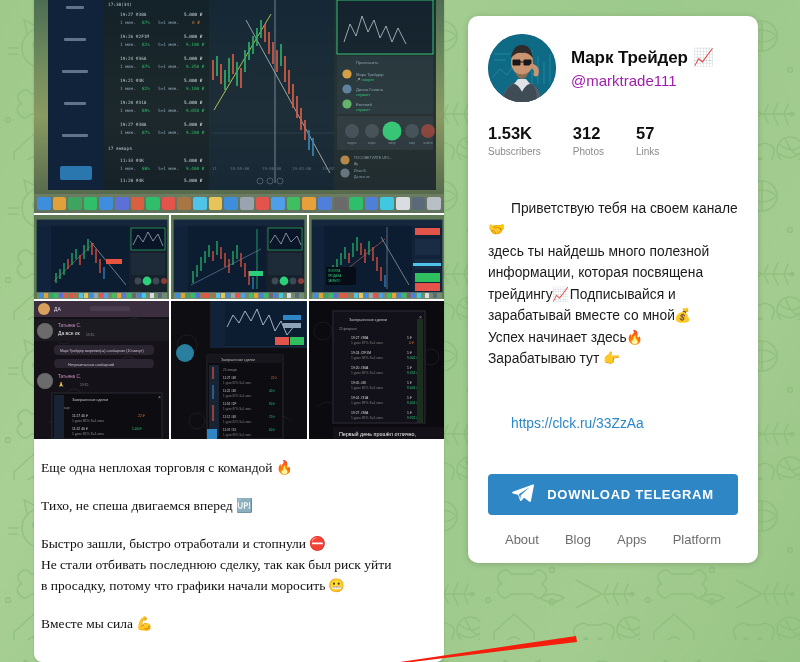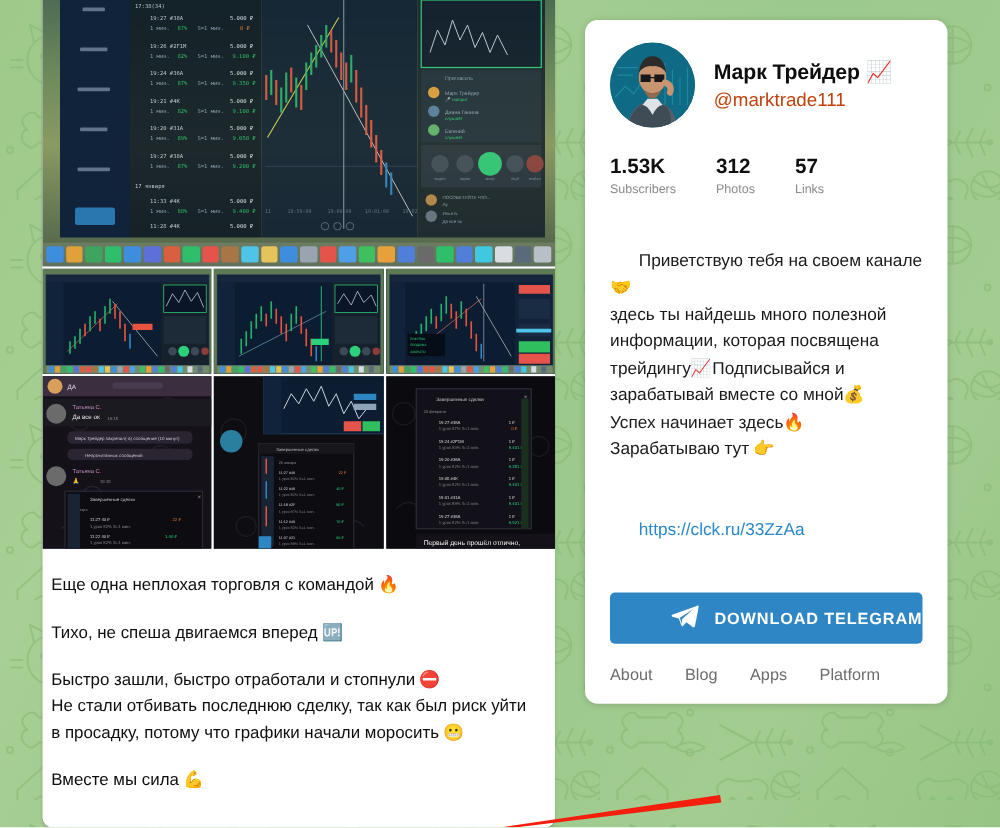--- a/index.html
+++ b/index.html
@@ -69,21 +69,21 @@
     display:block; flex:1; height:70%; border-radius:2px;
   }
 
   
   .post-text {
     padding: 18px 14px 10px 7px;
     color: #0f0f0f;
     font-size: 13.5px;
     line-height: 21px;
   }
-  .post-text p { margin: 0 0 17px 0; white-space: pre-wrap; }
+  .post-text p { margin: 0 0 17px 0; white-space: pre-wrap; font-family: Liberation Serif, serif; }
   .post-text p:last-child { margin-bottom: 0; }
 
   
   .profile-card {
     position: absolute;
     left: 468px; top: 16px;
     width: 290px;
     background: #ffffff;
     border-radius: 10px;
     box-shadow: 0 1px 6px rgba(0,0,0,.16);
@@ -95,46 +95,46 @@
     overflow: hidden; flex: 0 0 68px;
     position: relative;
     background: radial-gradient(circle at 35% 30%, #1e7f98 0%, #0e5f78 55%, #08455c 100%);
   }
   .card-title {
     font-size: 17px; font-weight: bold; color: #0d0d0d;
     display:flex; align-items:center; gap:5px;
     letter-spacing: -0.1px;
   }
   .card-user {
-    font-size: 15px; color: #c2410c; margin-top: 4px;
+    font-size: 15px; color: #a21caf; margin-top: 4px;
   }
   .stats { display: flex; gap: 32px; margin-top: 22px; }
   .stat-num { font-size: 16.5px; font-weight: bold; color: #101010; }
   .stat-lbl { font-size: 10px; color: #8a8a8a; margin-top: 3px; }
   .desc {
     margin-top: 19px;
     font-size: 13.8px;
     line-height: 21.5px;
     color: #1a1a1a;
     white-space: pre-wrap;
   }
   .desc-link { color: #2a87c8; text-decoration: none; text-align: center; }
   .dl-btn {
     margin-top: 18px;
     width: 100%; height: 41px;
     background: #2f86c5;
     border: none; border-radius: 4px;
     color: #fff; font-size: 13px; font-weight: bold;
     letter-spacing: .7px;
-    display: flex; align-items: center; justify-content: flex-end; gap: 13px;
+    display: flex; align-items: center; justify-content: center; gap: 13px;
     cursor: pointer;
     font-family: "Liberation Sans", sans-serif;
   }
   .card-links {
-    display: flex; gap: 26px;
+    display: flex; justify-content: center; gap: 26px;
     margin-top: 17px;
   }
   .card-links a {
     font-size: 13px; color: #6d6d6d; text-decoration: none; cursor: pointer;
   }
   .red-arrow { position: absolute; left: 0; top: 0; pointer-events: none; }
 </style>
 </head>
 <body>
 

